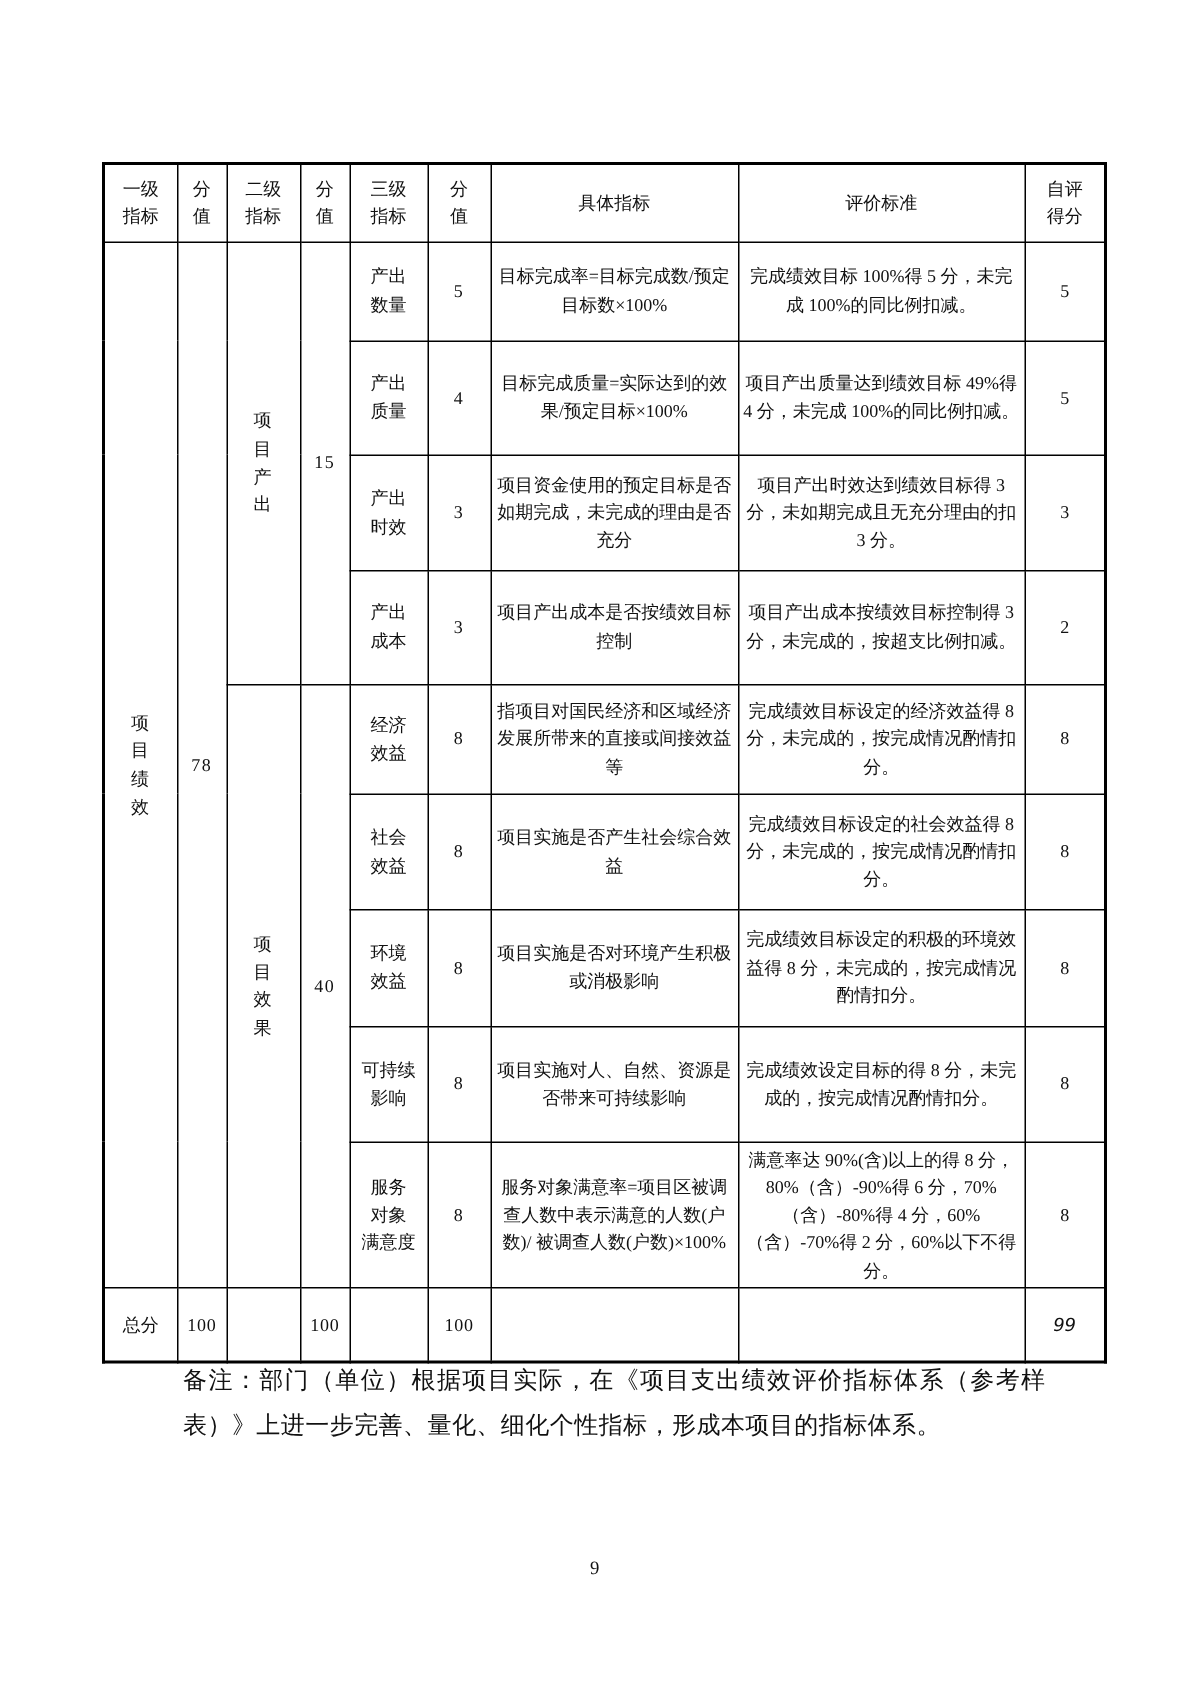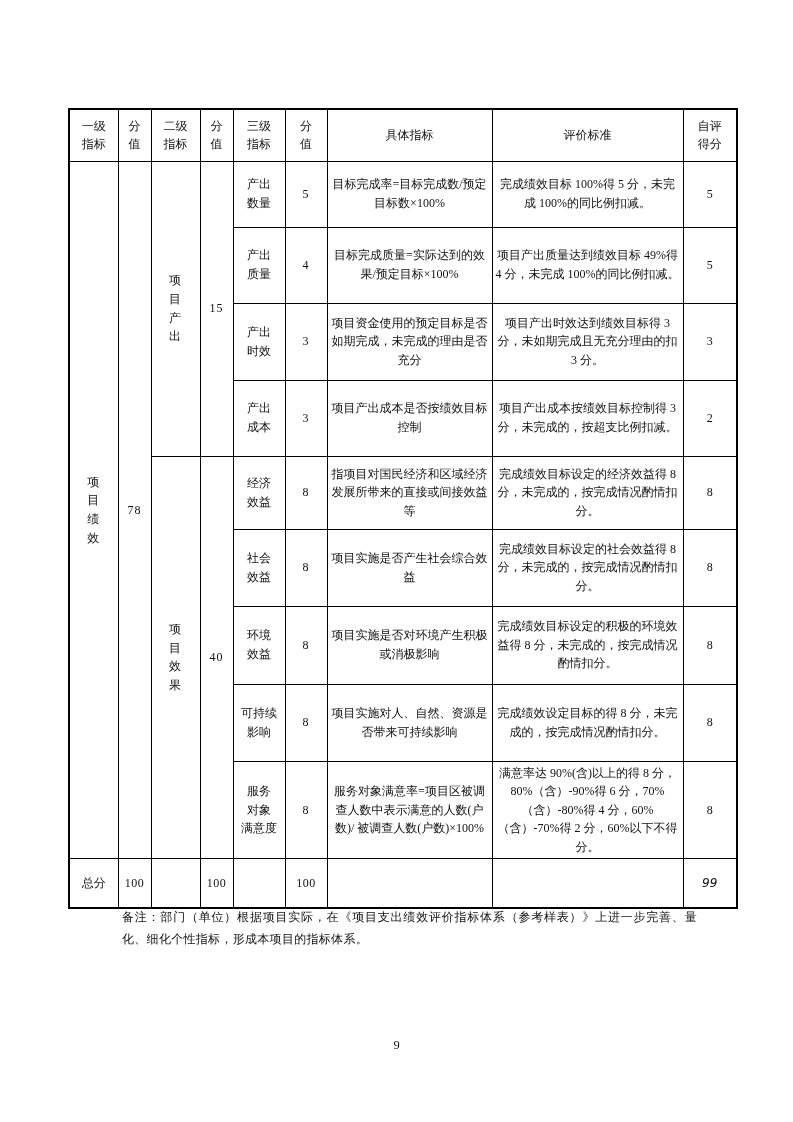--- a/index.html
+++ b/index.html
@@ -44,21 +44,21 @@
     font-size: 16px;
     font-style: italic;
   }
   td.totlabel { font-weight: bold; font-size: 12.5px; }
   td.totnum { font-weight: bold; font-size: 12.5px; letter-spacing: 0.5px; }
 
   .note {
     position: absolute;
     left: 122px; top: 906px;
     width: 575px;
-    font-size: 12px;
+    font-size: 16px;
     line-height: 1.85;
     text-align: justify;
     letter-spacing: 0.3px;
   }
   .pageno {
     position: absolute;
     left: 0; top: 1038px;
     width: 100%;
     text-align: center;
     font-size: 12.5px;

